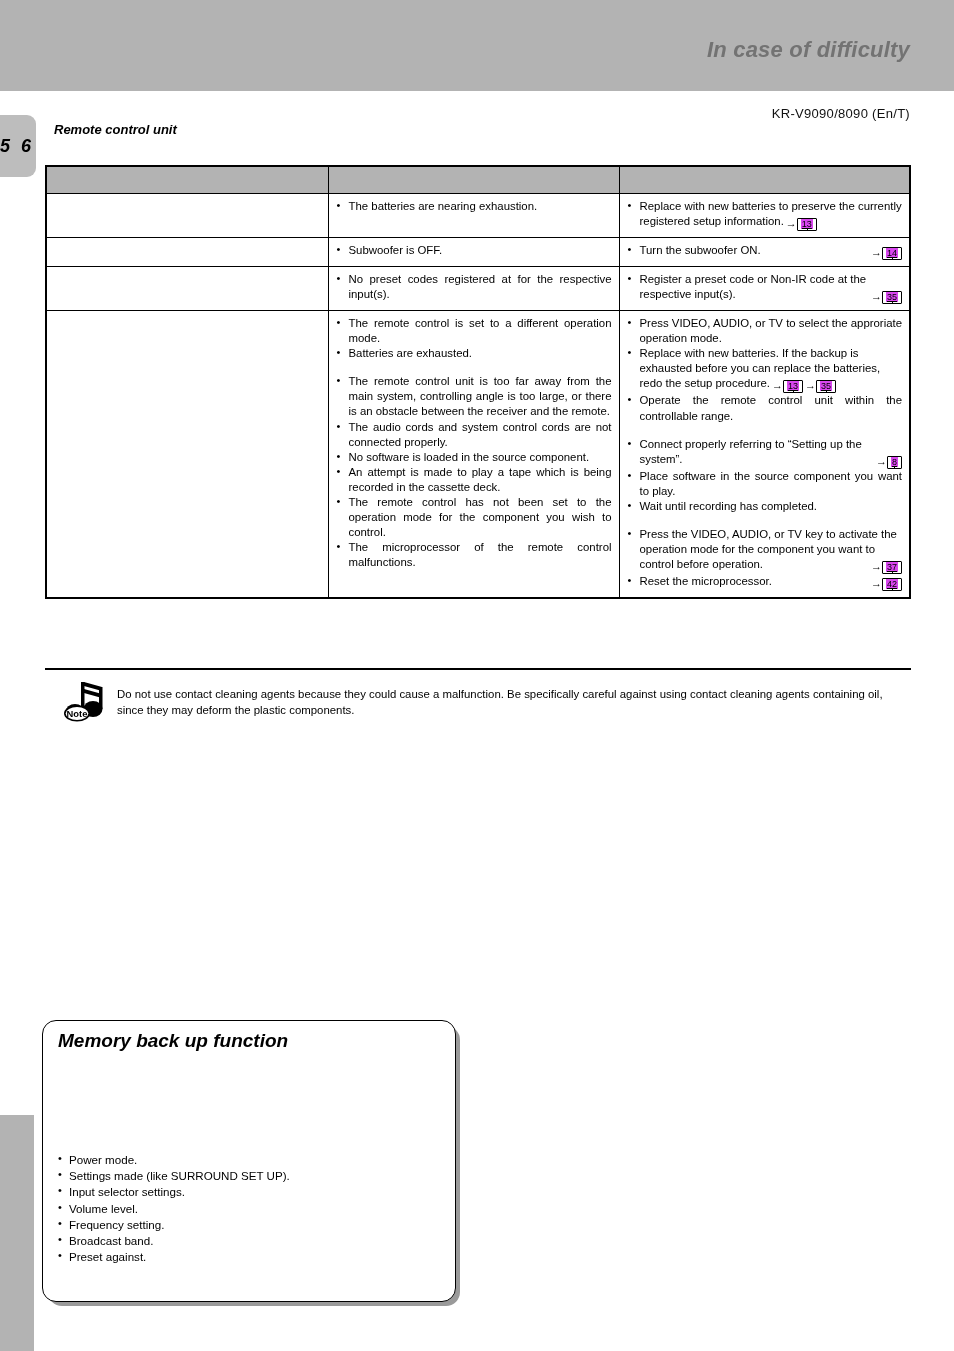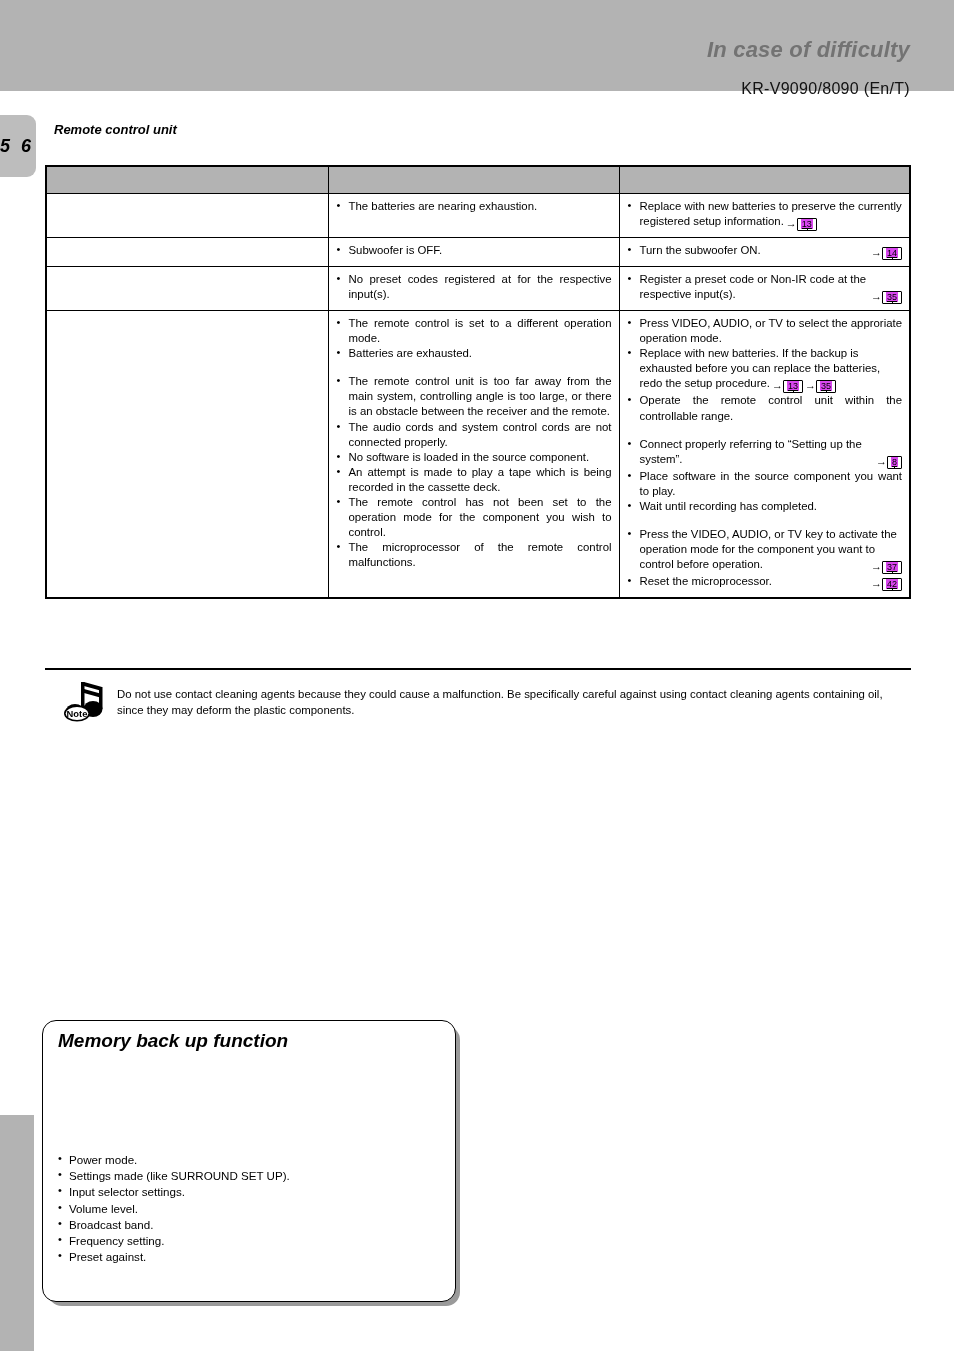--- a/index.html
+++ b/index.html
@@ -17,22 +17,22 @@
     position:absolute;left:0;top:0;width:954px;height:91px;
     background:#b3b3b3;
   }
   .top-title{
     position:absolute;right:44px;top:50px;
     font-size:22px;font-weight:bold;font-style:italic;
     letter-spacing:.2px;color:#737373;
     transform:translateY(-50%);
   }
   .model-code{
-    position:absolute;right:44px;top:80px;
-    font-size:16px;color:#111;letter-spacing:.3px;
+    position:absolute;right:44px;top:106px;
+    font-size:13px;color:#111;letter-spacing:.3px;
   }
 
   
   .page-tab{
     position:absolute;left:0;top:115px;width:36px;height:62px;
     background:#bdbdbd;border-radius:0 9px 9px 0;
     display:flex;align-items:center;justify-content:flex-start;
   }
   .page-tab span{
     font-size:18px;font-weight:bold;font-style:italic;
@@ -243,18 +243,18 @@
 <div class="note-text">Do not use contact cleaning agents because they could cause a malfunction. Be specifically careful against using contact cleaning agents containing oil, since they may deform the plastic components.</div>
 
 <div class="mem-shadow"></div>
 <div class="mem-box"></div>
 <div class="mem-title">Memory back up function</div>
 <div class="mem-list" id="mem-list">
     <div>Power mode.</div>
     <div>Settings made (like SURROUND SET UP).</div>
     <div>Input selector settings.</div>
     <div>Volume level.</div>
+    <div>Frequency setting.</div>
     <div>Broadcast band.</div>
-    <div>Frequency setting.</div>
     <div>Preset against.</div>
   </div>
 
 <div class="edge-tab"></div>
 
 </body></html>

